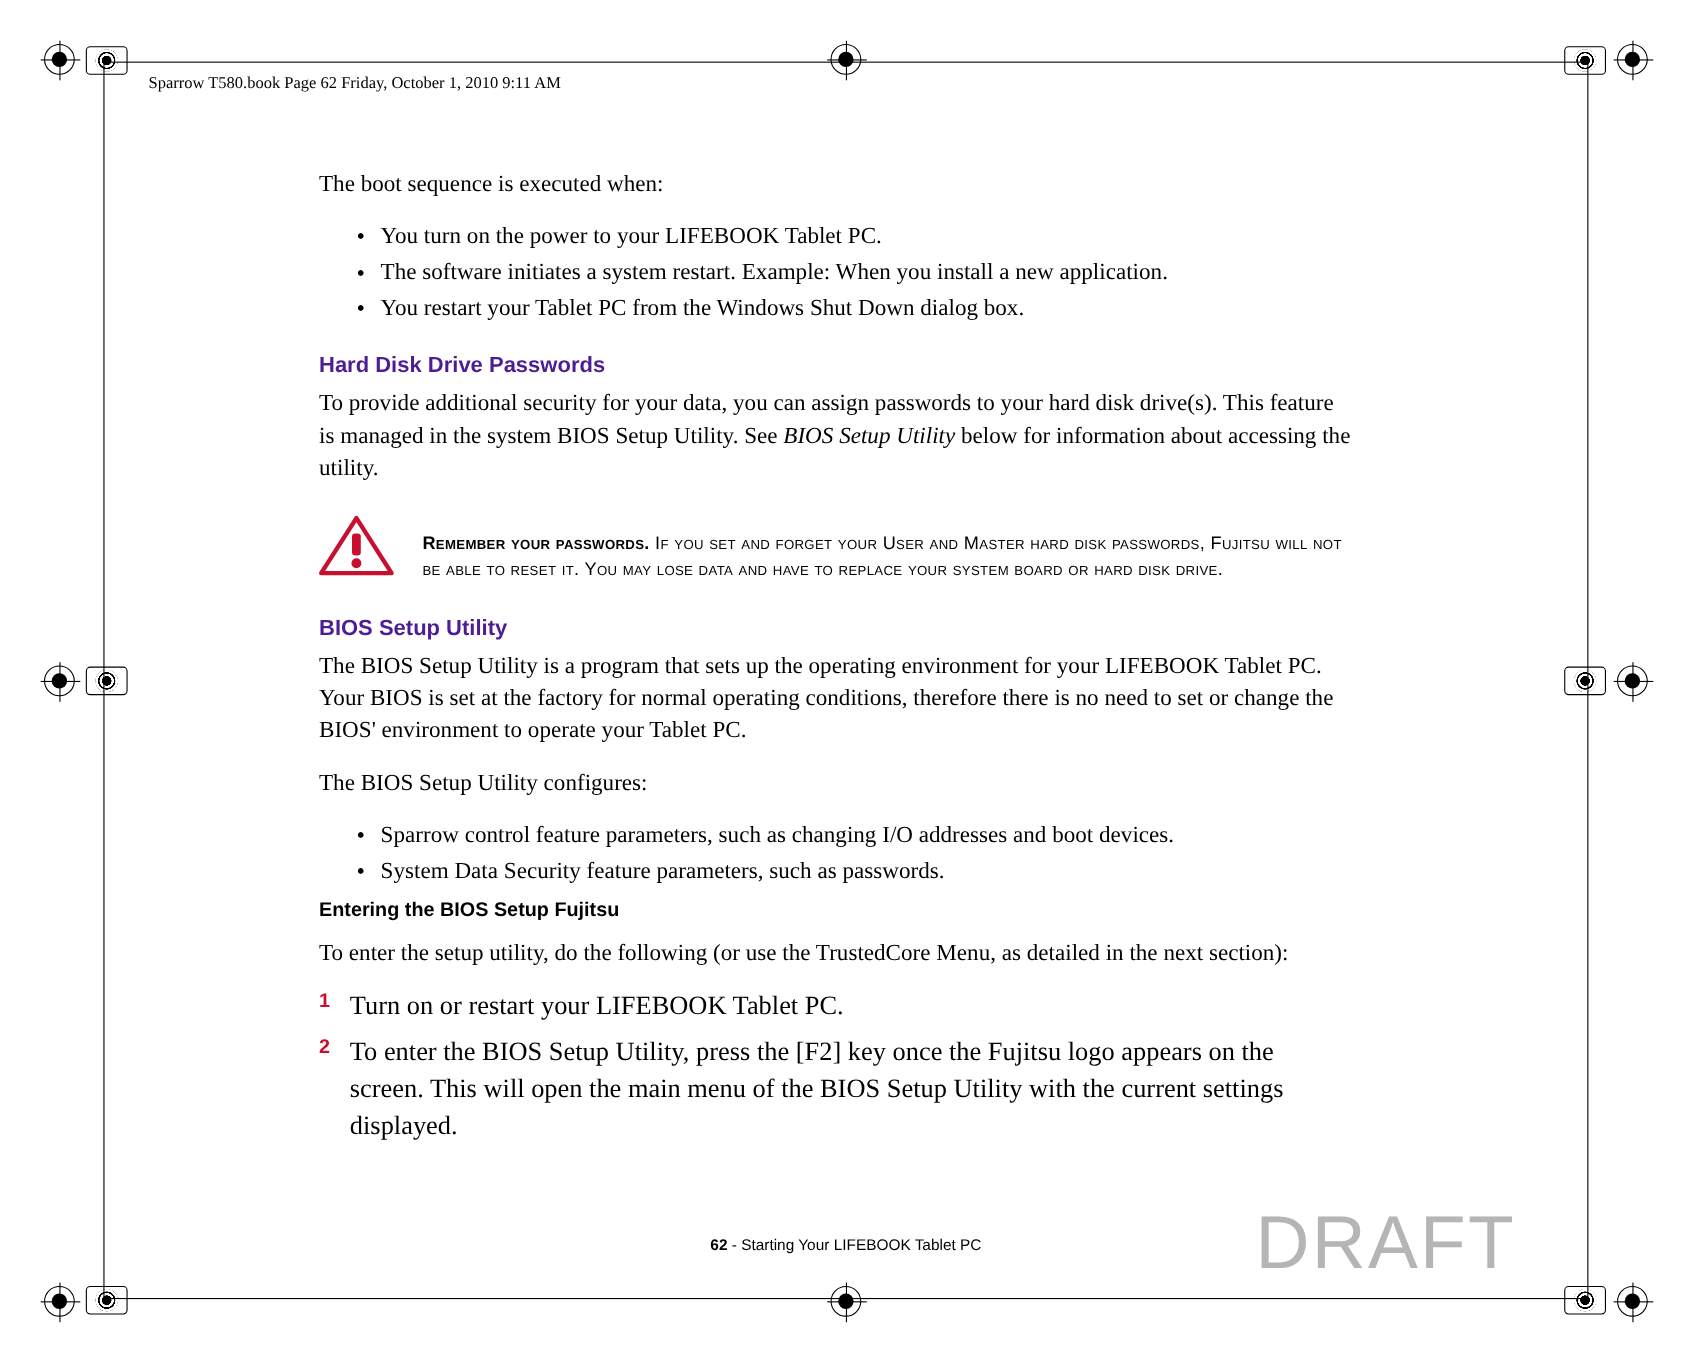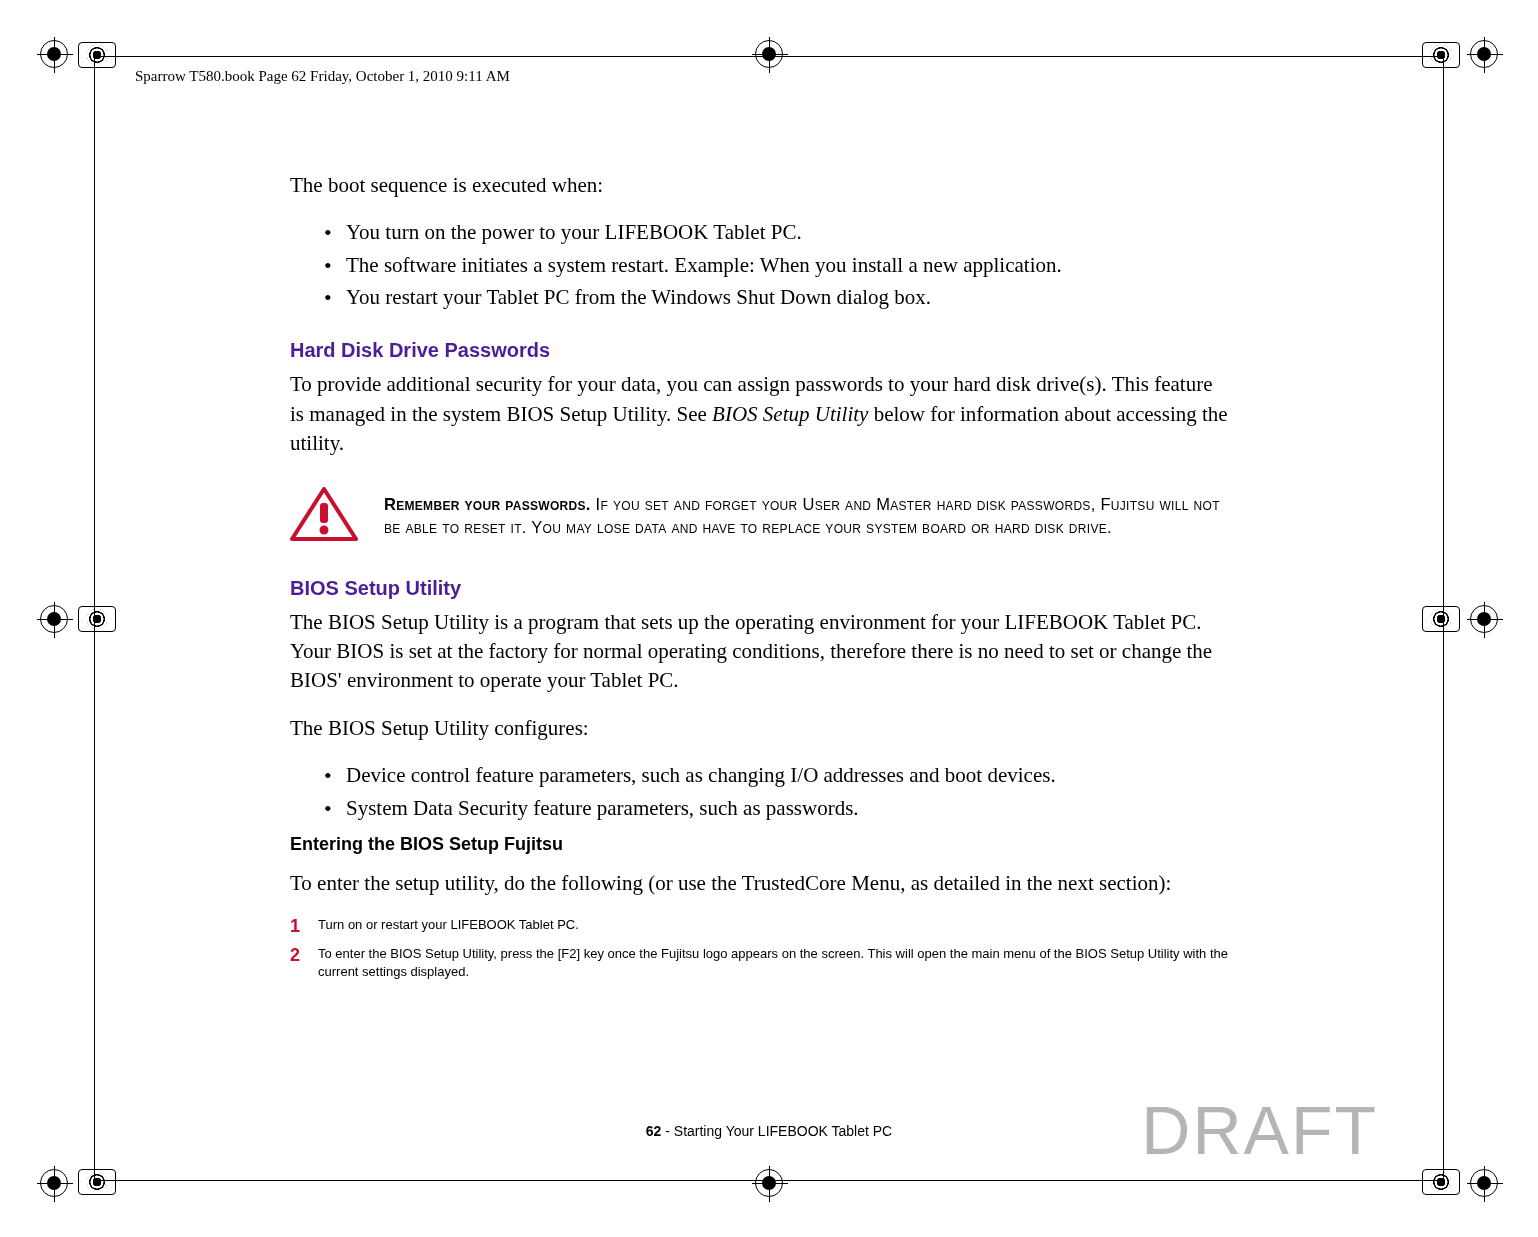--- a/index.html
+++ b/index.html
@@ -73,21 +73,21 @@
       top: 68px;
       left: 135px;
       font-family: 'Times New Roman', serif;
       font-size: 15px;
       color: #000;
     }
     
     
     .content {
       position: absolute;
-      top: 171px;
+      top: 153px;
       left: 290px;
       width: 940px;
       font-family: Georgia, 'Times New Roman', serif;
       color: #000;
     }
     
     .body-text {
       font-size: 21px;
       line-height: 1.4;
       margin-bottom: 18px;
@@ -124,21 +124,21 @@
       font-family: Arial, Helvetica, sans-serif;
       font-weight: bold;
       font-size: 18px;
       color: #000;
       margin-bottom: 14px;
       margin-top: 4px;
     }
     
     .warning-box {
       display: flex;
-      align-items: center;
+      align-items: flex-end;
       gap: 26px;
       margin: 20px 0 24px 0;
       padding: 6px 0;
     }
     .warning-icon {
       flex-shrink: 0;
       width: 68px;
       padding-top: 2px;
     }
     .warning-text {
@@ -162,22 +162,22 @@
       margin-bottom: 8px;
     }
     .numbered-list .num {
       font-family: Arial, Helvetica, sans-serif;
       font-weight: bold;
       font-size: 18px;
       color: #c8102e;
       flex-shrink: 0;
     }
     .numbered-list .step-text {
-      font-family: Liberation Sans, sans-serif;
-      font-size: 13px;
+      font-family: Liberation Serif, serif;
+      font-size: 24px;
       line-height: 1.4;
     }
     
     .italic { font-style: italic; }
     
     .footer-text {
       position: absolute;
       bottom: 98px;
       left: 50%;
       transform: translateX(-50%);
@@ -262,21 +262,21 @@
     <div class="warning-text">
       <span class="bold">Remember your passwords.</span><span> If you set and forget your User and Master hard disk passwords, Fujitsu will not be able to reset it. You may lose data and have to replace your system board or hard disk drive.</span>
     </div>
   </div>
 
   <h2 class="section-heading">BIOS Setup Utility</h2>
   <p class="body-text">The BIOS Setup Utility is a program that sets up the operating environment for your LIFEBOOK Tablet PC. Your BIOS is set at the factory for normal operating conditions, therefore there is no need to set or change the BIOS' environment to operate your Tablet PC.</p>
   <p class="body-text">The BIOS Setup Utility configures:</p>
 
   <ul class="bullet-list" style="margin-bottom:12px">
-    <li>Device control feature parameters, such as changing I/O addresses and boot devices.</li>
+    <li>Sparrow control feature parameters, such as changing I/O addresses and boot devices.</li>
     <li>System Data Security feature parameters, such as passwords.</li>
   </ul>
 
   <h3 class="sub-heading">Entering the BIOS Setup Fujitsu</h3>
   <p class="body-text">To enter the setup utility, do the following (or use the TrustedCore Menu, as detailed in the next section):</p>
 
   <ol class="numbered-list">
     <li>
       <span class="num">1</span>
       <span class="step-text">Turn on or restart your LIFEBOOK Tablet PC.</span>

